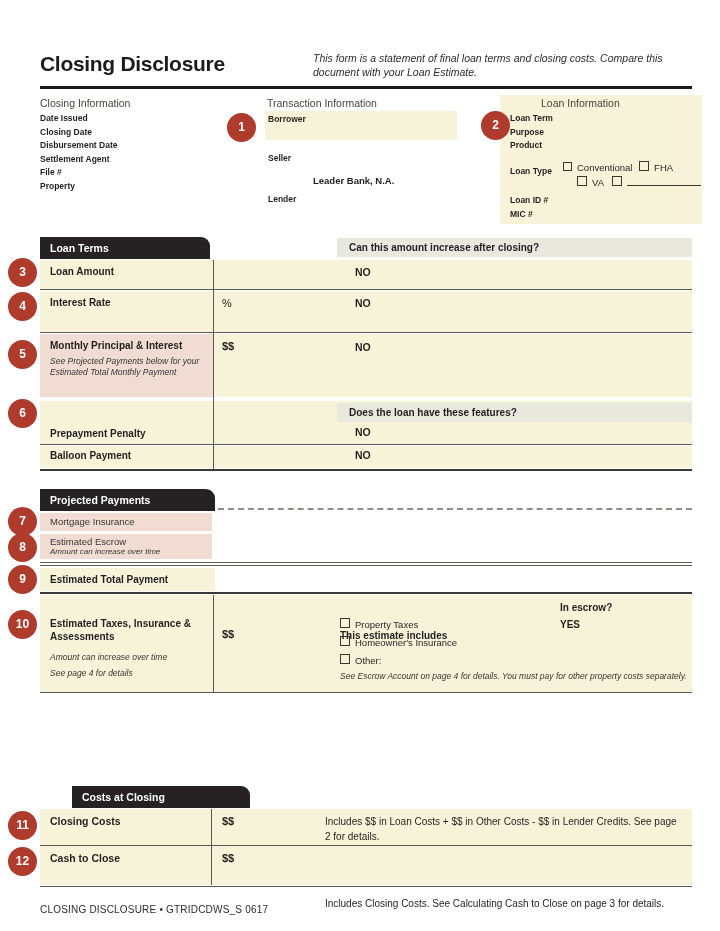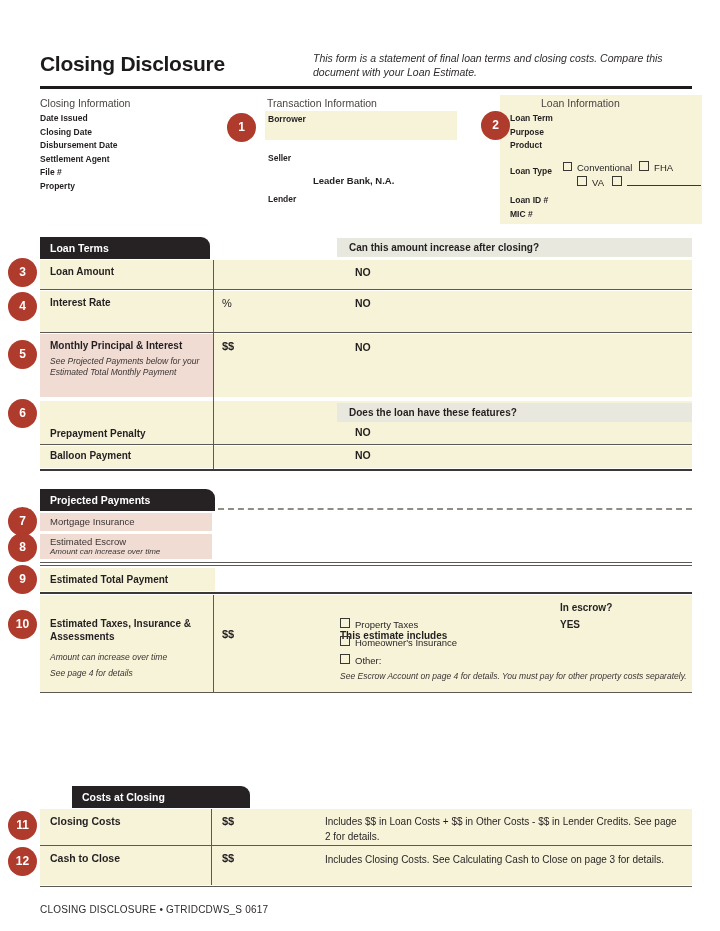--- a/index.html
+++ b/index.html
@@ -168,19 +168,19 @@
   <div class="abs vline" style="left:211px;top:809px;height:76px;"></div>
 
   <div class="abs lbl-lg" style="left:50px;top:815px;">Closing Costs</div>
   <div class="abs amt" style="left:222px;top:815px;">$$</div>
   <div class="abs desc-col" style="left:325px;top:815px;width:355px;"><span>Includes $$ in Loan Costs + $$ in Other Costs - $$ in Lender Credits. </span><span class="italic">See page 2 for details.</span></div>
 
   <div class="abs hline" style="left:40px;top:845px;width:652px;"></div>
 
   <div class="abs lbl-lg" style="left:50px;top:852px;">Cash to Close</div>
   <div class="abs amt" style="left:222px;top:852px;">$$</div>
-  <div class="abs desc-col" style="left:325px;top:853px;width:365px;"><span>Includes Closing Costs. </span><span class="italic">See Calculating Cash to Close on page 3 for details.</span></div>
+  <div class="abs desc-col" style="left:325px;top:897px;width:365px;"><span>Includes Closing Costs. </span><span class="italic">See Calculating Cash to Close on page 3 for details.</span></div>
 
   <div class="abs hline" style="left:40px;top:886px;width:652px;"></div>
 
   <div class="abs footer" style="left:40px;top:903px;">CLOSING DISCLOSURE  •  GTRIDCDWS_S  0617</div>
 
 </div>
 
 </body></html>

